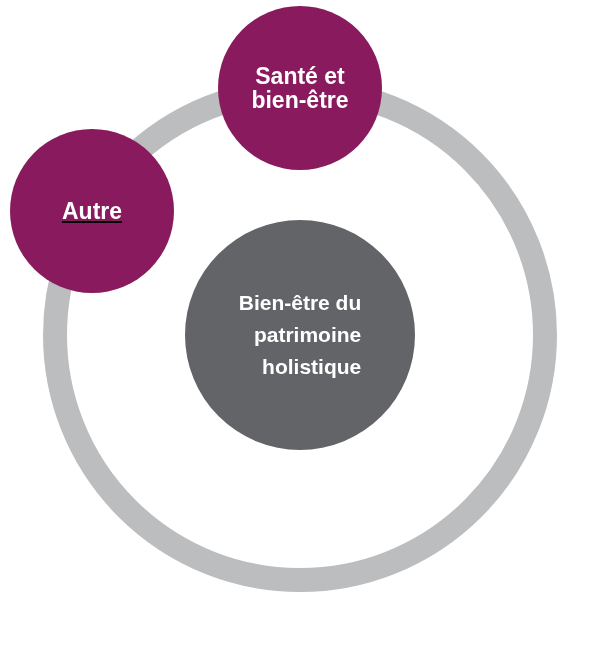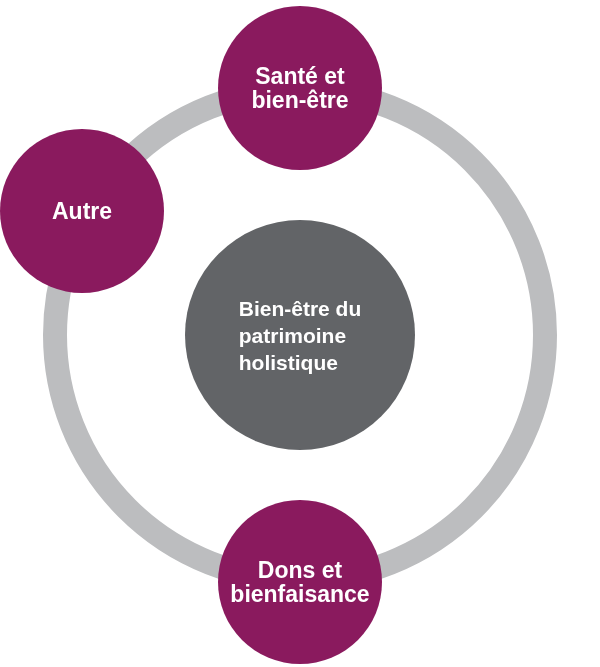--- a/index.html
+++ b/index.html
@@ -33,23 +33,23 @@
     height: 230px;
     border-radius: 50%;
     background: var(--color-center, #626467);
     display: flex;
     align-items: center;
     justify-content: center;
   }
   .hub .label {
     color: var(--color-text, #FFFFFF);
     font-size: 21px;
-    line-height: 27px;
+    line-height: 32px;
     font-weight: bold;
-    text-align: left;
+    text-align: right;
     white-space: pre-line;
   }
   .node {
     position: absolute;
     width: 164px;
     height: 164px;
     border-radius: 50%;
     background: var(--color-node, #8A1A5E);
     display: flex;
     align-items: center;
@@ -62,21 +62,21 @@
     font-weight: bold;
     text-align: center;
     white-space: pre-line;
     padding: 0 8px;
   }
   .pos-top    { left: 218px; top: 6px; }
   .pos-tr     { left: 432px; top: 129px; }
   .pos-br     { left: 432px; top: 376px; }
   .pos-bottom { left: 218px; top: 500px; }
   .pos-bl     { left: 4px;   top: 376px; }
-  .pos-tl     { left: 0;   top: 129px; }
+  .pos-tl     { left: 10px;   top: 129px; text-decoration: underline; }
 </style>
 </head>
 <body>
 
 <div class="canvas">
 
   <div class="ring"></div>
 
   <div class="hub">
     <div class="label">Bien-être du
@@ -84,23 +84,19 @@
 holistique</div>
   </div>
 
   <div class="node pos-top">
     <div class="label">Santé et
 bien-être</div>
   </div>
 
 
 
-  <div class="node pos-bottom">
-    <div class="label">Dons et
-bienfaisance</div>
-  </div>
 
 
   <div class="node pos-tl">
     <div class="label">Autre</div>
   </div>
 
 </div>
 
 </body></html>

